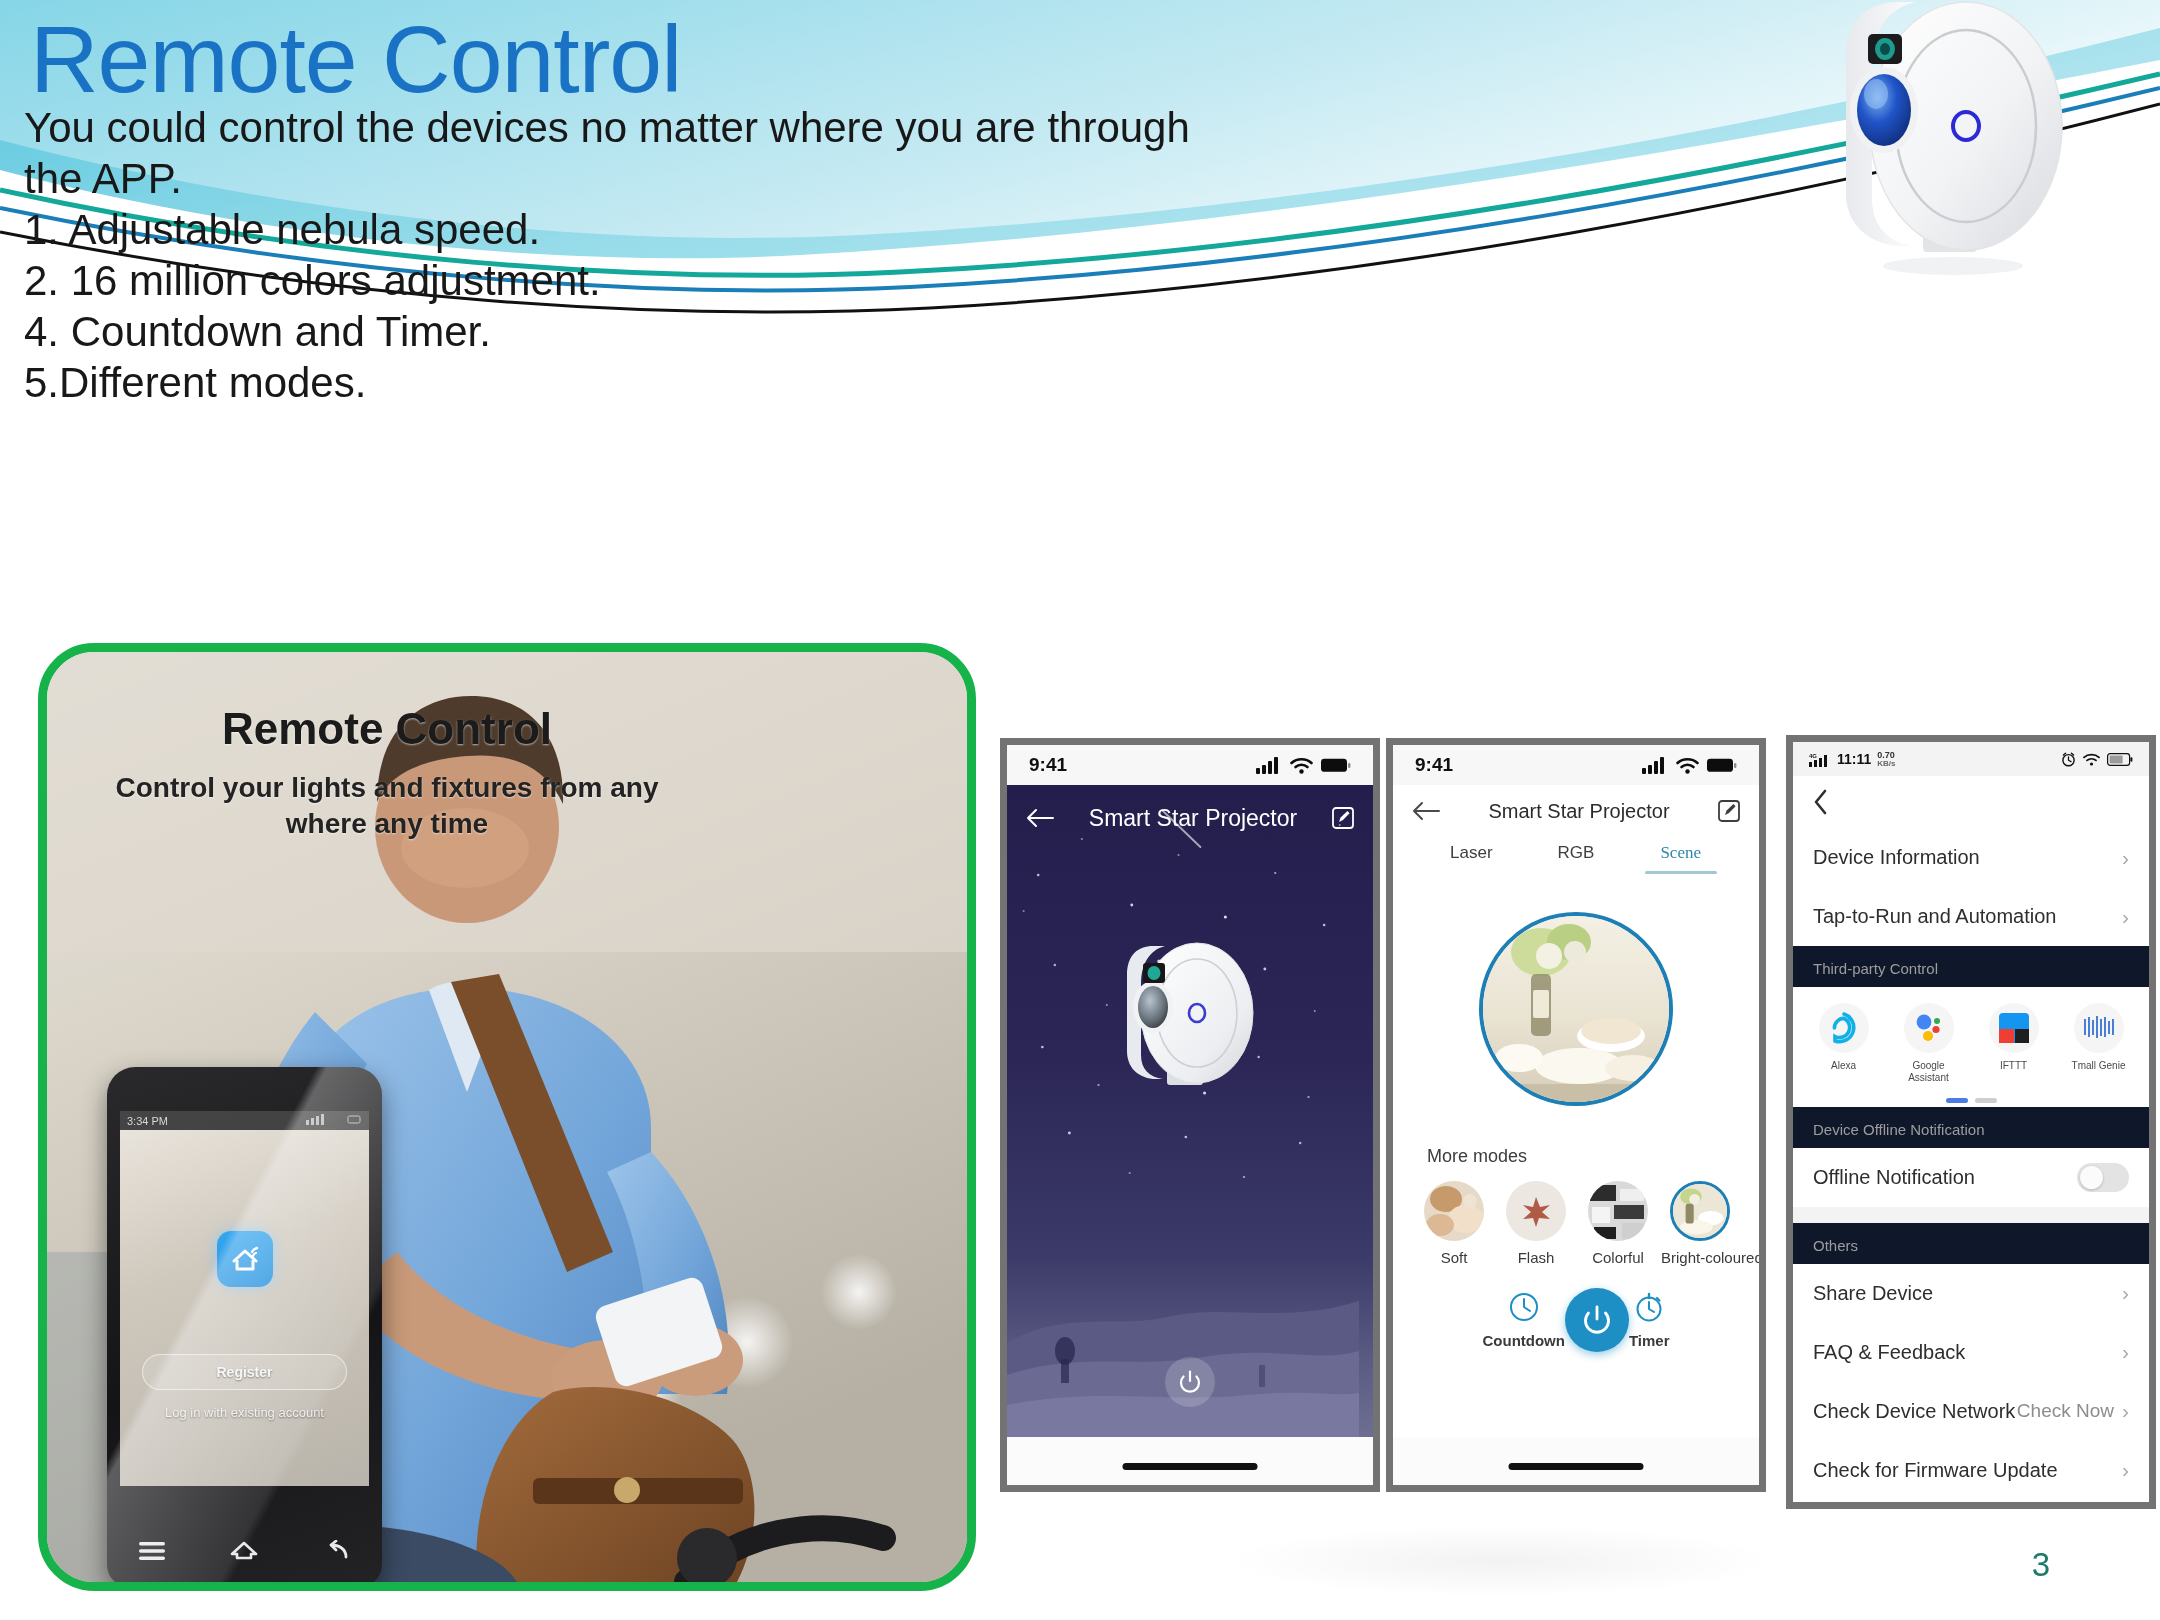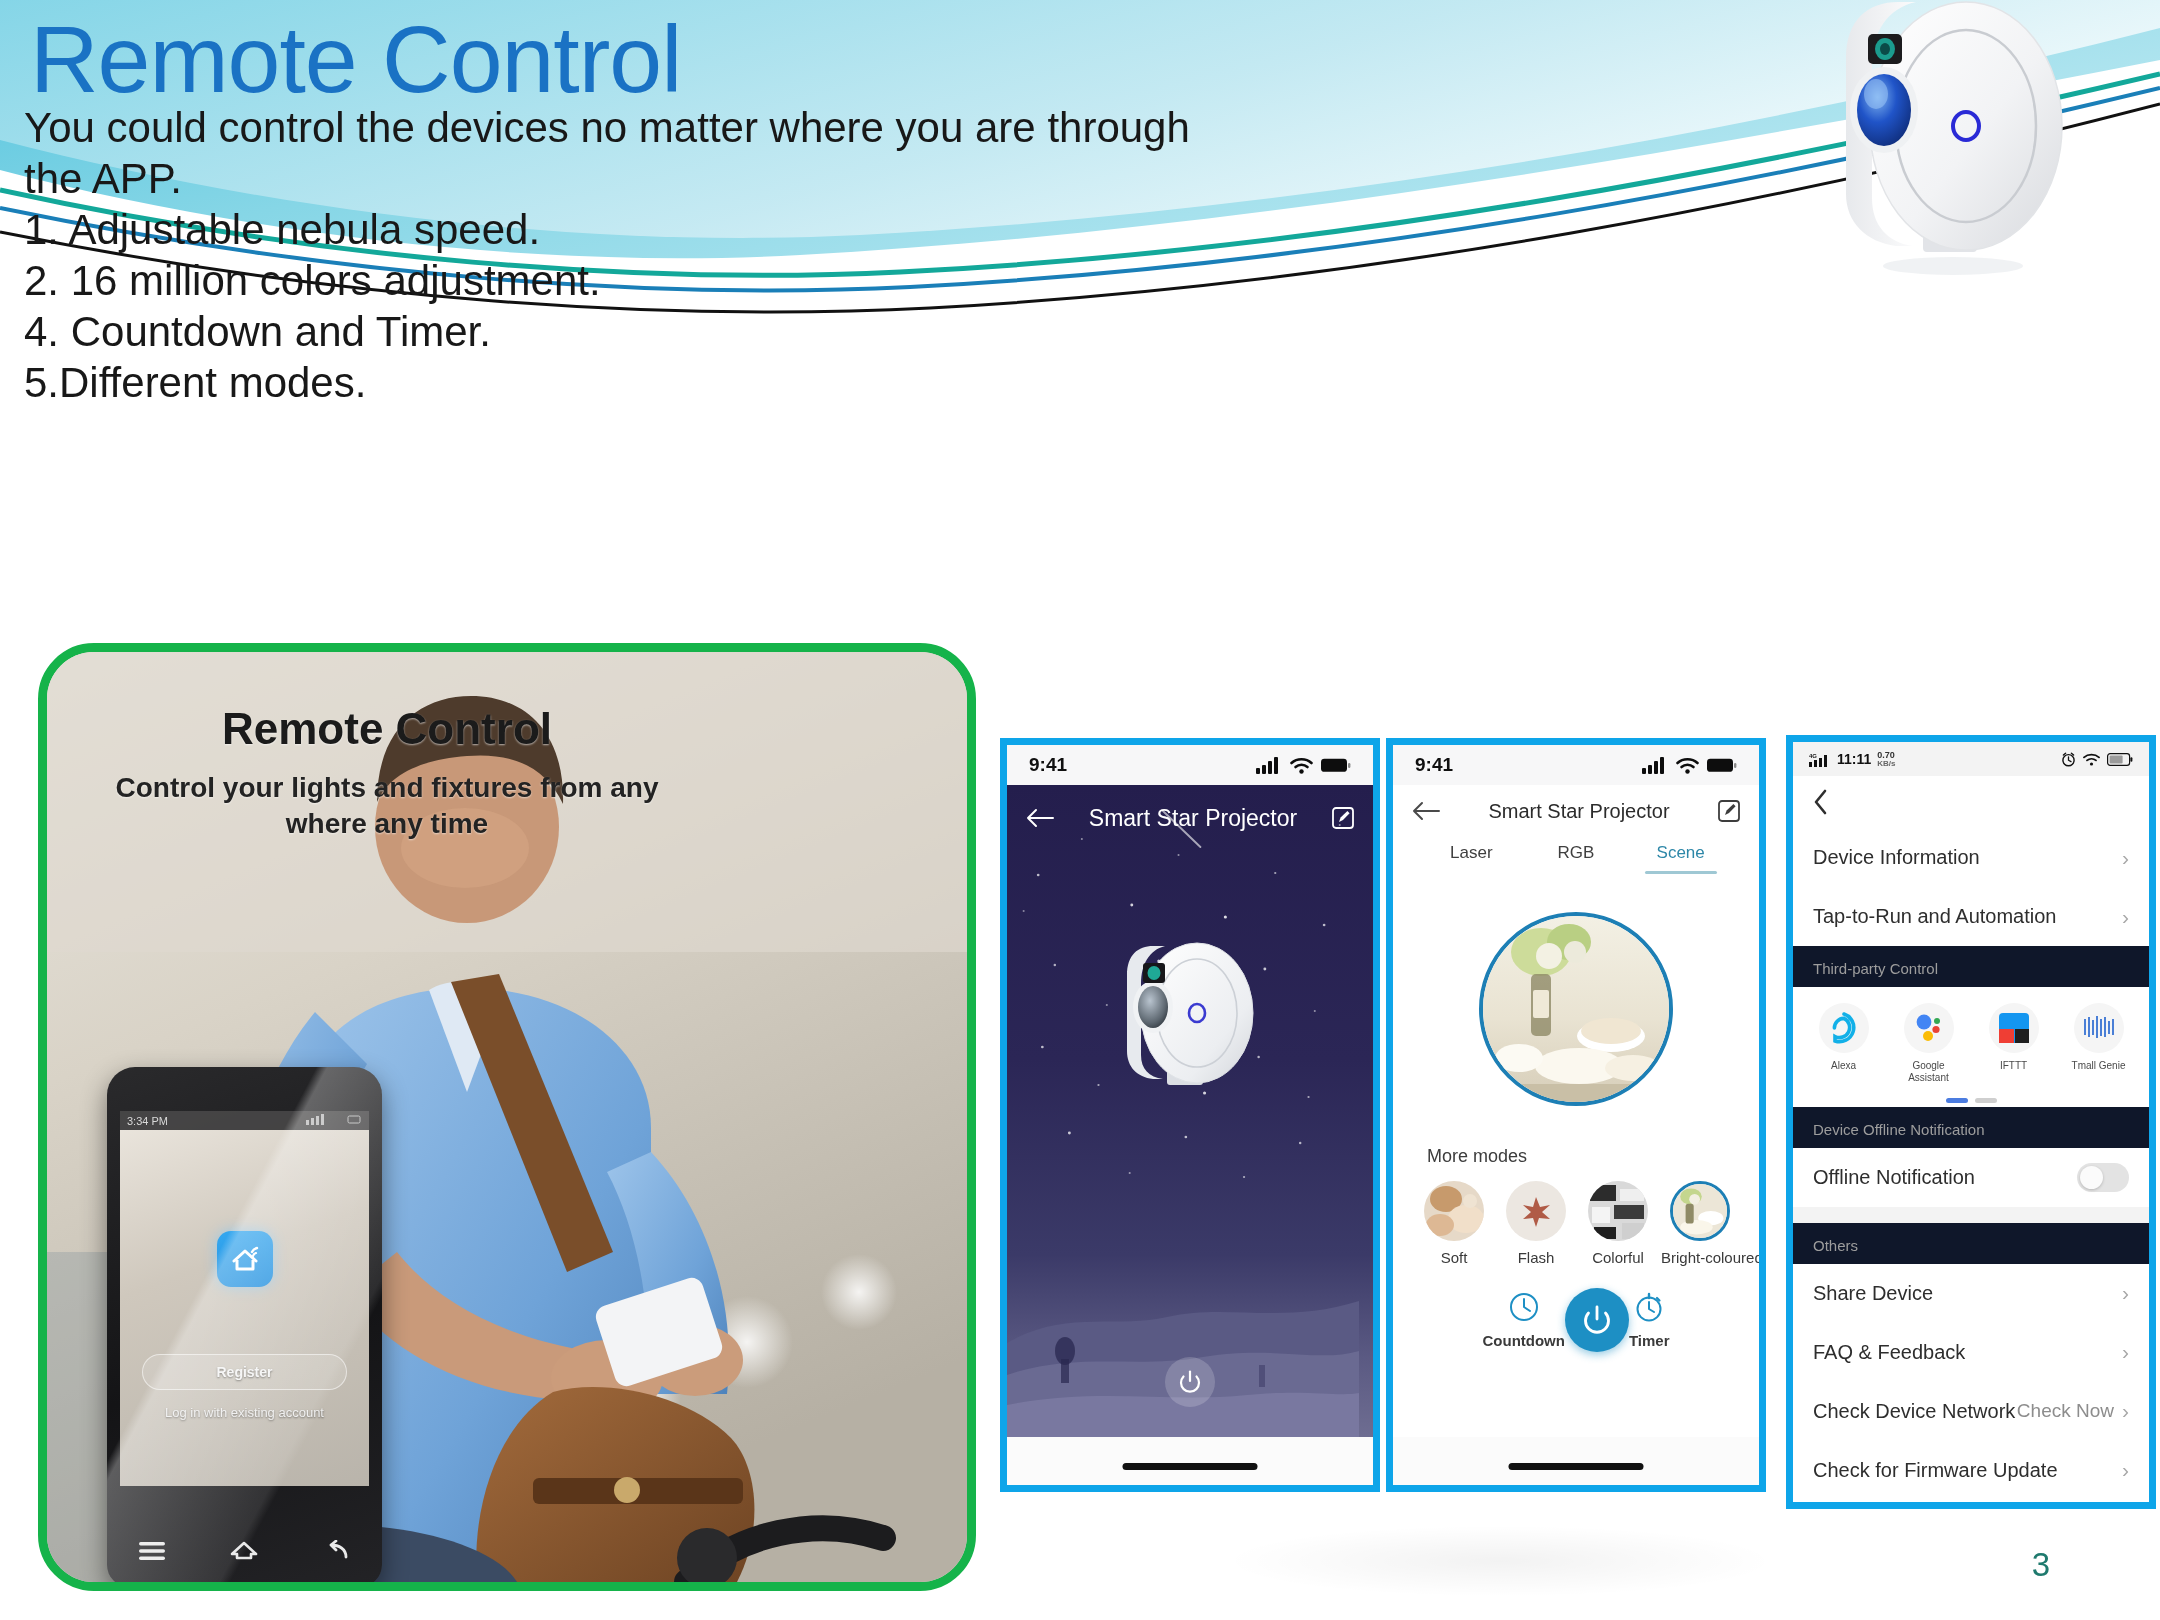--- a/index.html
+++ b/index.html
@@ -94,21 +94,21 @@
     display:flex;align-items:center;justify-content:space-around;
   }
   .mock-glare{
     position:absolute;left:0;top:0;width:100%;height:100%;
     background:linear-gradient(118deg,rgba(255,255,255,0) 38%,rgba(255,255,255,.30) 40%,rgba(255,255,255,.10) 70%,rgba(255,255,255,0) 72%);
     pointer-events:none;
   }
 
   
   .phone{
-    position:absolute;border:7px solid #0ea5e9;background:#fff;overflow:hidden;
+    position:absolute;border:7px solid #737373;background:#fff;overflow:hidden;
   }
   .phone-1{left:1000px;top:738px;width:366px;height:740px;}
   .phone-2{left:1386px;top:738px;width:366px;height:740px;}
   .phone-3{left:1786px;top:735px;width:356px;height:760px;}
 
   .statusbar{
     height:40px;background:#f7f7f8;display:flex;align-items:center;
     justify-content:space-between;padding:0 22px;box-sizing:border-box;
     font-size:19px;font-weight:bold;color:#101010;
   }
@@ -140,21 +140,21 @@
     position:absolute;left:0;right:0;bottom:0;height:48px;background:#fbfbfb;
   }
 
   
   .p2-nav{
     height:52px;display:flex;align-items:center;padding:0 18px;box-sizing:border-box;color:#3a3a3a;
   }
   .p2-title{flex:1;text-align:center;font-size:20px;color:#2c2c2c;}
   .p2-tabs{display:flex;align-items:flex-start;padding:6px 26px 0 26px;box-sizing:border-box;}
   .p2-tab{flex:1;text-align:center;font-size:17px;color:#3f3f3f;padding-bottom:8px;}
-  .p2-tab.active{color:#2d87a8;}
+  .p2-tab.active{color:#2d87a8;font-family:Liberation Serif, serif;}
   .p2-tab.active .underline{
     display:block;height:3px;background:#9fc8d4;margin:8px auto 0;width:72px;border-radius:2px;
   }
   .p2-tab .underline{display:none;}
   .scene-hero{
     width:186px;height:186px;border-radius:50%;margin:30px auto 0;
     border:4px solid #1d7fb5;overflow:hidden;position:relative;
   }
   .more-modes-label{margin:40px 0 0 34px;font-size:18px;color:#3c3c3c;}
   .modes-row{display:flex;justify-content:space-between;padding:14px 20px 0 22px;box-sizing:border-box;}

